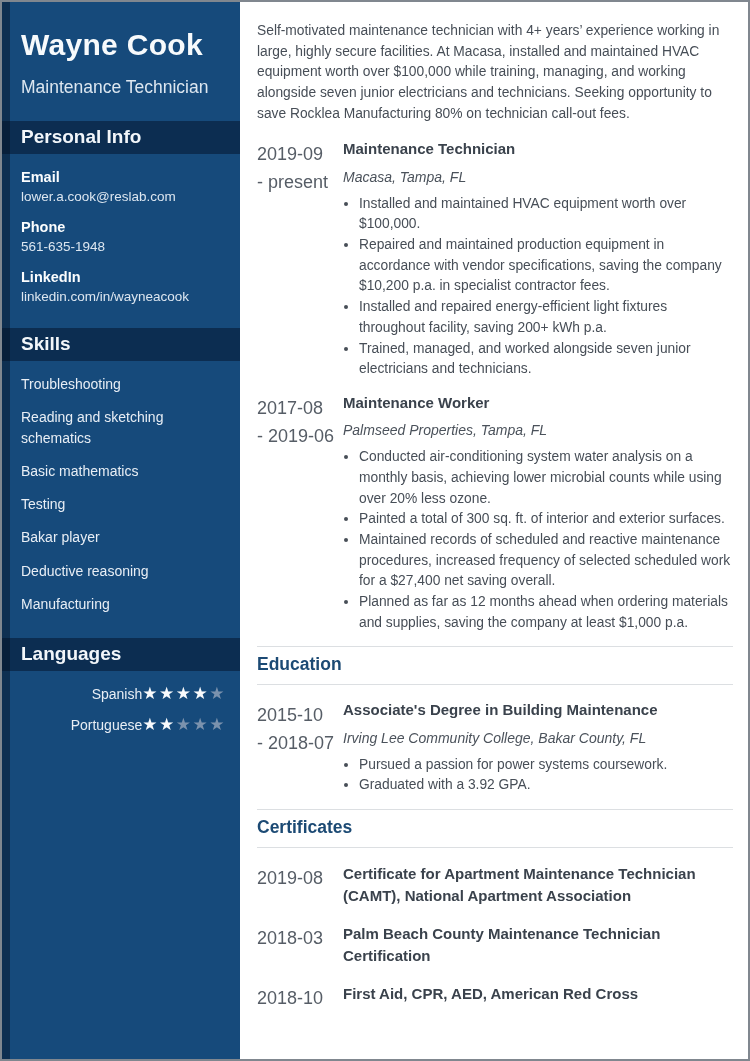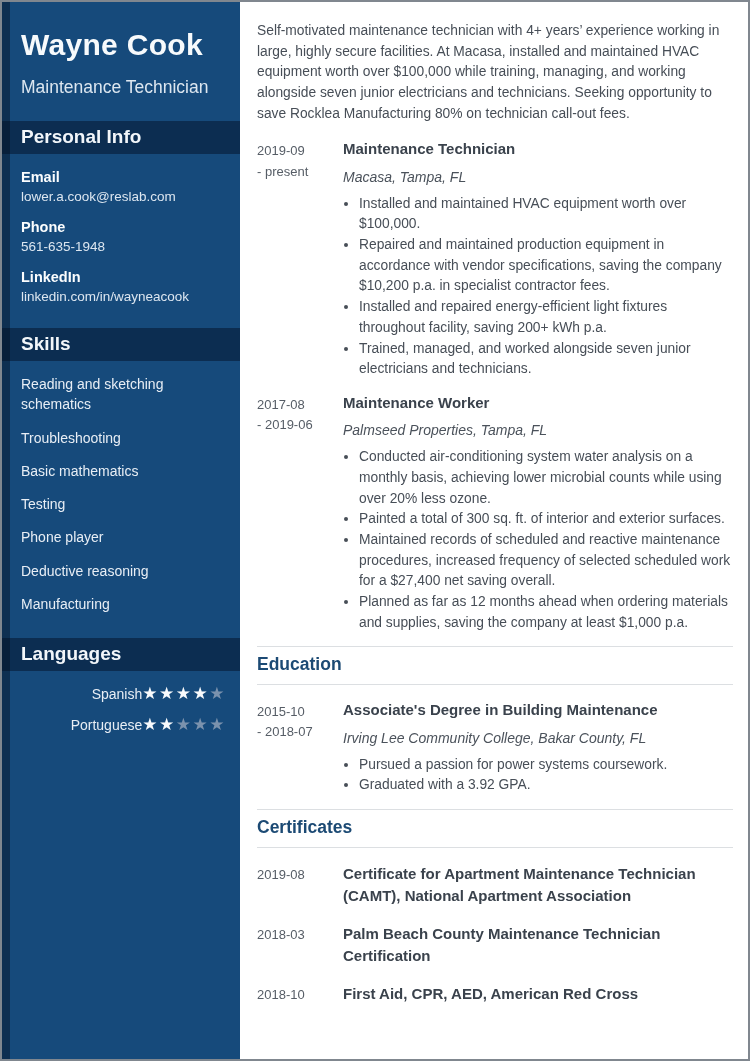--- a/index.html
+++ b/index.html
@@ -31,21 +31,21 @@
   .lang-name{font-size:14px;color:#e8eef5;}
   .stars{font-size:17px;letter-spacing:1.5px;line-height:1;}
   .star.filled{color:var(--star-filled);}
   .star.empty{color:var(--star-empty);}
 
   
   .main{flex:1;padding:19px 15px 0 17px;background:#fff;}
   .summary{font-size:13.8px;line-height:1.5;color:var(--body-text);margin:0 0 15px;}
   .section-title{font-size:17.5px;font-weight:bold;color:var(--heading-blue);border-top:1px solid var(--rule);border-bottom:1px solid var(--rule);padding:7px 0 9px;margin:0 0 15px;}
   .entry{display:grid;grid-template-columns:86px 1fr;margin-bottom:13px;}
-  .dates{font-size:13px;color:var(--muted-text);line-height:1.55;padding-top:2px;}
+  .dates{font-size:18px;color:var(--muted-text);line-height:1.55;padding-top:2px;}
   .entry-body{min-width:0;}
   .entry-title{font-size:15px;font-weight:bold;color:var(--title-text);margin:0 0 9px;line-height:1.35;}
   .company{font-size:14px;font-style:italic;color:#4b525b;margin:0 0 9px;}
   .bullets{margin:0;padding-left:16px;font-size:13.8px;line-height:1.5;color:var(--body-text);}
   .bullets li{margin:0;}
   .cert-row{display:grid;grid-template-columns:86px 1fr;margin-bottom:15px;}
   .cert-title{font-size:15px;font-weight:bold;color:var(--title-text);line-height:1.5;}
 </style>
 </head>
 <body>
@@ -70,29 +70,29 @@
         <div class="pi-value">561-635-1948</div>
       </div>
       <div class="pi-group">
         <div class="pi-label">LinkedIn</div>
         <div class="pi-value">linkedin.com/in/wayneacook</div>
       </div>
 
       <div class="band band-skills">Skills</div>
       <ul class="skills-list">
 
+          <li>Troubleshooting</li>
+
           <li>Reading and sketching schematics</li>
-
-          <li>Troubleshooting</li>
 
           <li>Basic mathematics</li>
 
           <li>Testing</li>
 
-          <li>Phone player</li>
+          <li>Bakar player</li>
 
           <li>Deductive reasoning</li>
 
           <li>Manufacturing</li>
         </ul>
 
       <div class="band band-langs">Languages</div>
       <div class="lang-row">
         <span class="lang-name">Spanish</span>
         <span class="stars"><span class="star filled">★</span><span class="star filled">★</span><span class="star filled">★</span><span class="star filled">★</span><span class="star empty">★</span></span>

